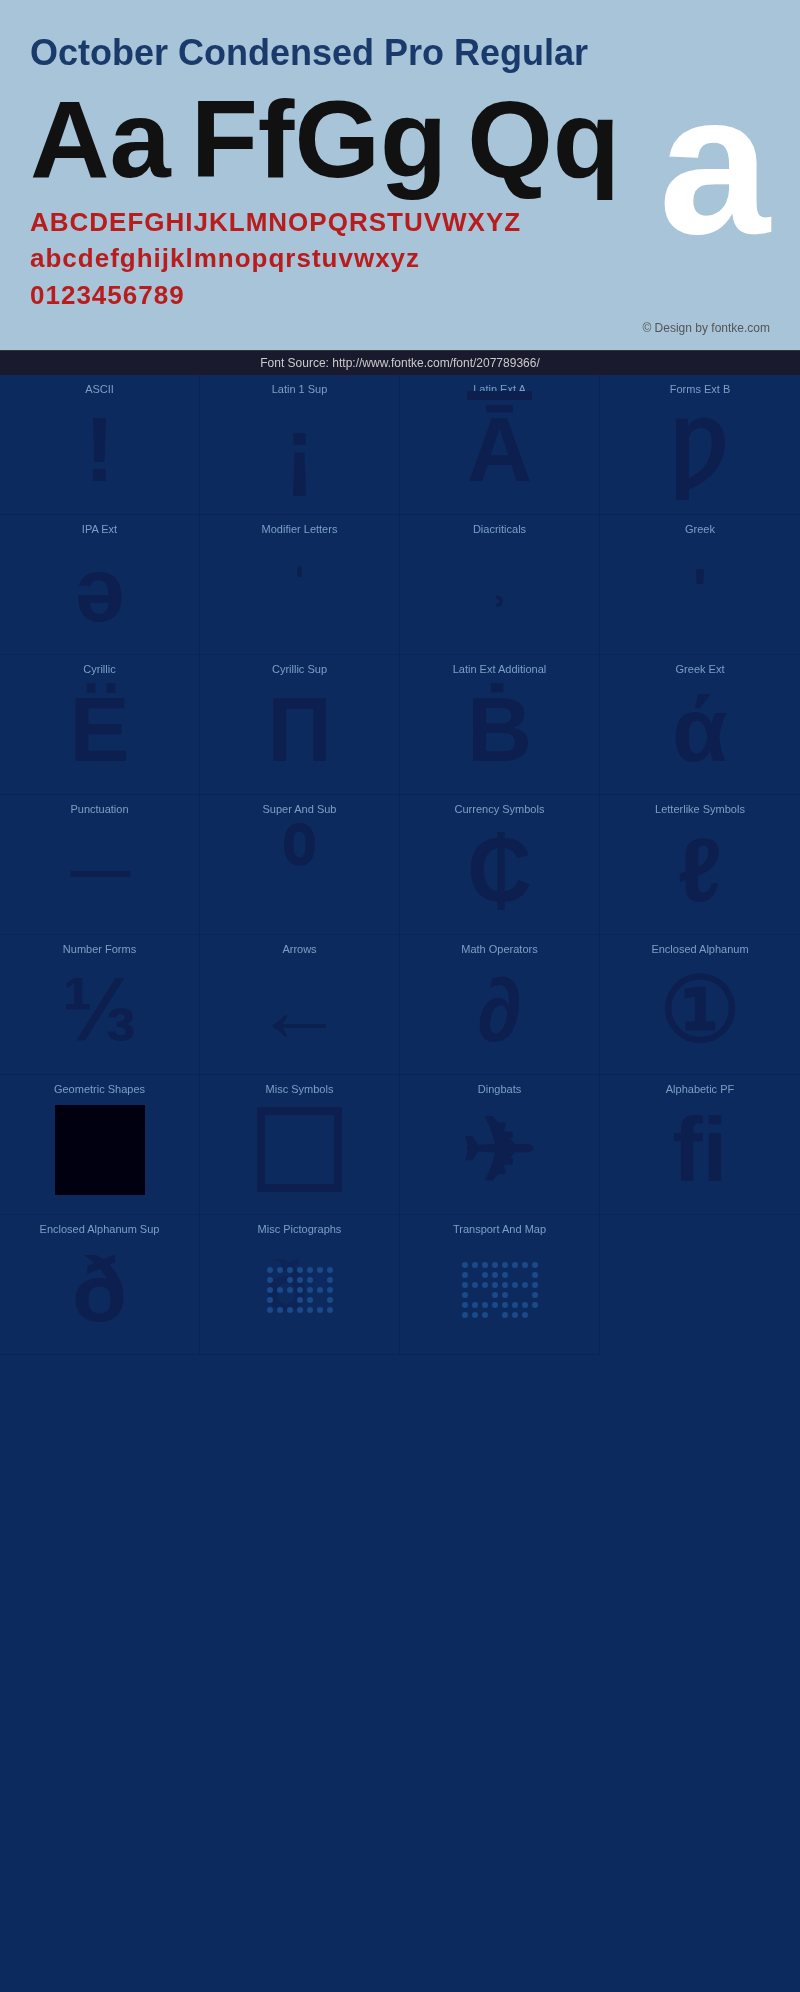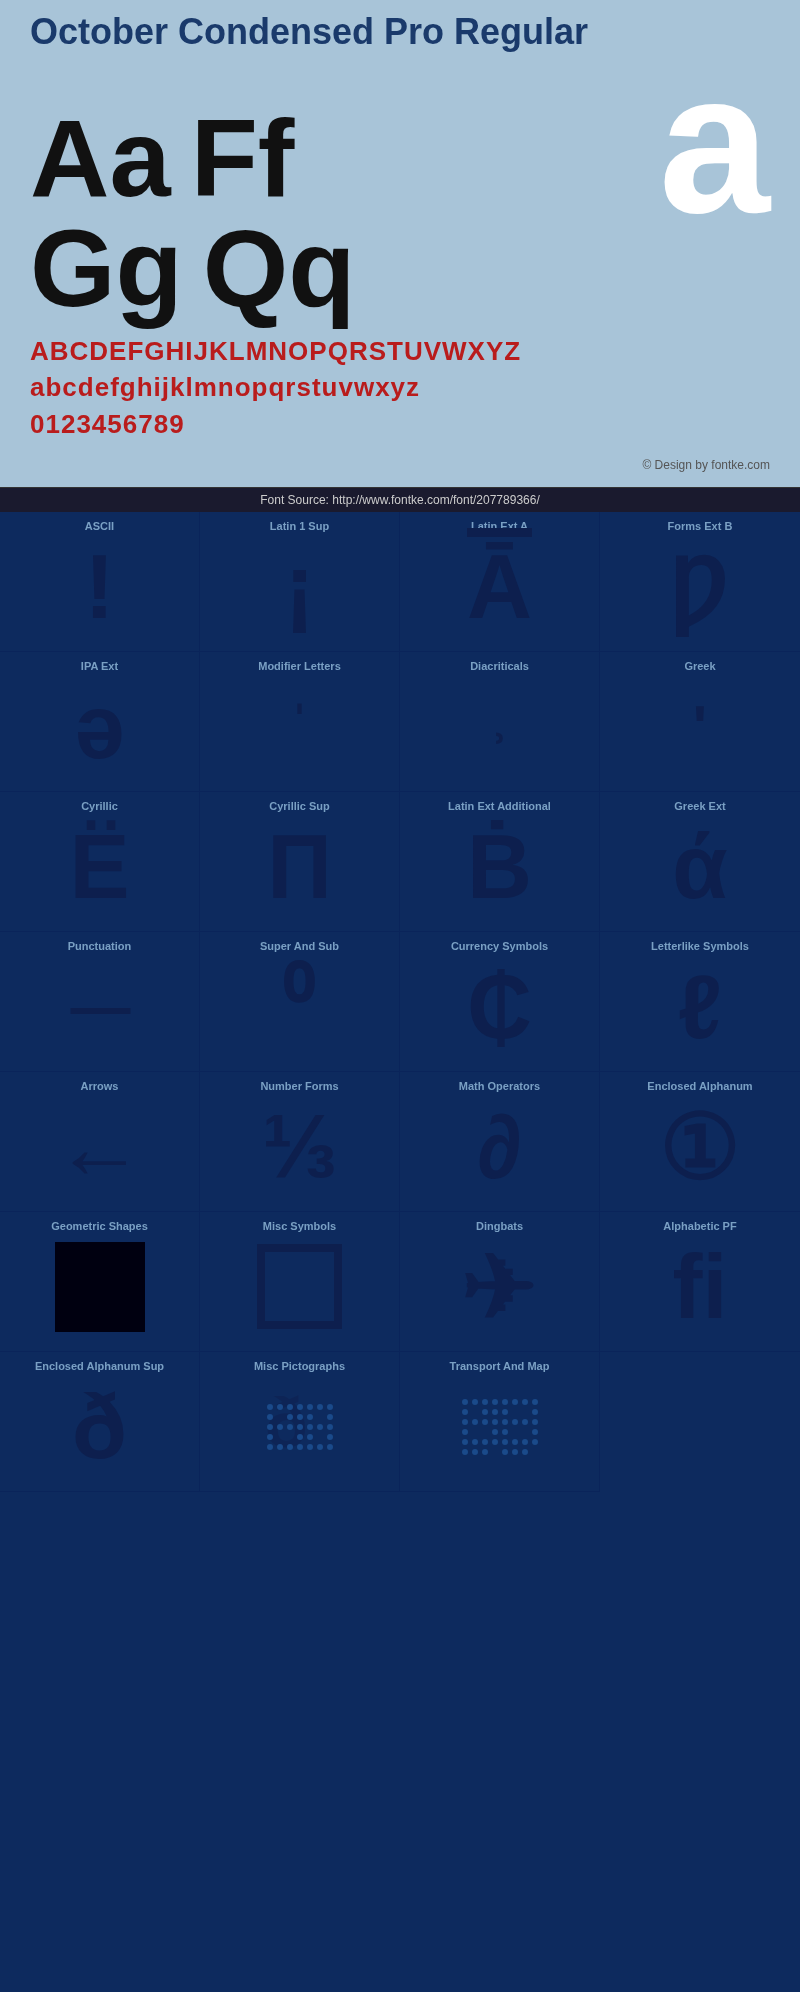--- a/index.html
+++ b/index.html
@@ -5,21 +5,21 @@
     * { margin: 0; padding: 0; box-sizing: border-box; }
     body {
       width: 800px;
       background: #0d2a5e;
       font-family: Arial, sans-serif;
     }
 
     
     .header-section {
       background: #a8c4d8;
-      padding: 11px 30px 15px 30px;
+      padding: 32px 30px 15px 30px;
       width: 100%;
     }
 
     .font-title {
       color: #1a3a6b;
       font-size: 36px;
       font-weight: bold;
       margin-bottom: 10px;
       font-family: Arial, sans-serif;
     }
@@ -52,21 +52,21 @@
       font-weight: bold;
       font-family: Arial Narrow, Arial, sans-serif;
       line-height: 1.4;
       letter-spacing: 1px;
     }
 
     .footer-credit {
       text-align: right;
       color: #555;
       font-size: 12px;
-      margin-top: 16px;
+      margin-top: 8px;
     }
 
     
     .font-source-bar {
       background: #1a1a2e;
       color: #ccc;
       font-size: 12px;
       text-align: center;
       padding: 5px 2px;
       border-top: 1px solid #333;
@@ -90,21 +90,21 @@
       border-bottom: 1px solid #0a245a;
     }
 
     .glyph-cell:nth-child(4n) {
       border-right: none;
     }
 
     .glyph-label {
       color: #7aa0c4;
       font-size: 11px;
-      font-weight: bold;
+      font-weight: normal;
       margin-bottom: 5px;
       width: 100%;
       text-align: center;
     }
 
     .glyph-char {
       color: #0d1f4e;
       font-size: 80px;
       font-weight: 900;
       font-family: Arial Narrow, Arial, sans-serif;
@@ -141,22 +141,20 @@
     
     .specimen-container {
       display: flex;
       align-items: flex-start;
       gap: 0;
       position: relative;
     }
 
     .left-col {
       display: flex;
-      flex-direction: column;
-      margin-top: 40px;
     }
 
     .row-top {
       display: flex;
       gap: 20px;
       align-items: baseline;
     }
 
     .row-bottom {
       display: flex;
@@ -267,26 +265,26 @@
   <div class="glyph-cell">
     <div class="glyph-label">Currency Symbols</div>
     <div class="glyph-char size-xl">₵</div>
   </div>
   <div class="glyph-cell">
     <div class="glyph-label">Letterlike Symbols</div>
     <div class="glyph-char size-xl">ℓ</div>
   </div>
 
   <div class="glyph-cell">
+    <div class="glyph-label">Number Forms</div>
+    <div class="glyph-char size-xl">⅓</div>
+  </div>
+  <div class="glyph-cell">
     <div class="glyph-label">Arrows</div>
     <div class="glyph-char size-xl">←</div>
-  </div>
-  <div class="glyph-cell">
-    <div class="glyph-label">Number Forms</div>
-    <div class="glyph-char size-xl">⅓</div>
   </div>
   <div class="glyph-cell">
     <div class="glyph-label">Math Operators</div>
     <div class="glyph-char size-xl">∂</div>
   </div>
   <div class="glyph-cell">
     <div class="glyph-label">Enclosed Alphanum</div>
     <div class="glyph-char size-xl">①</div>
   </div>
 

